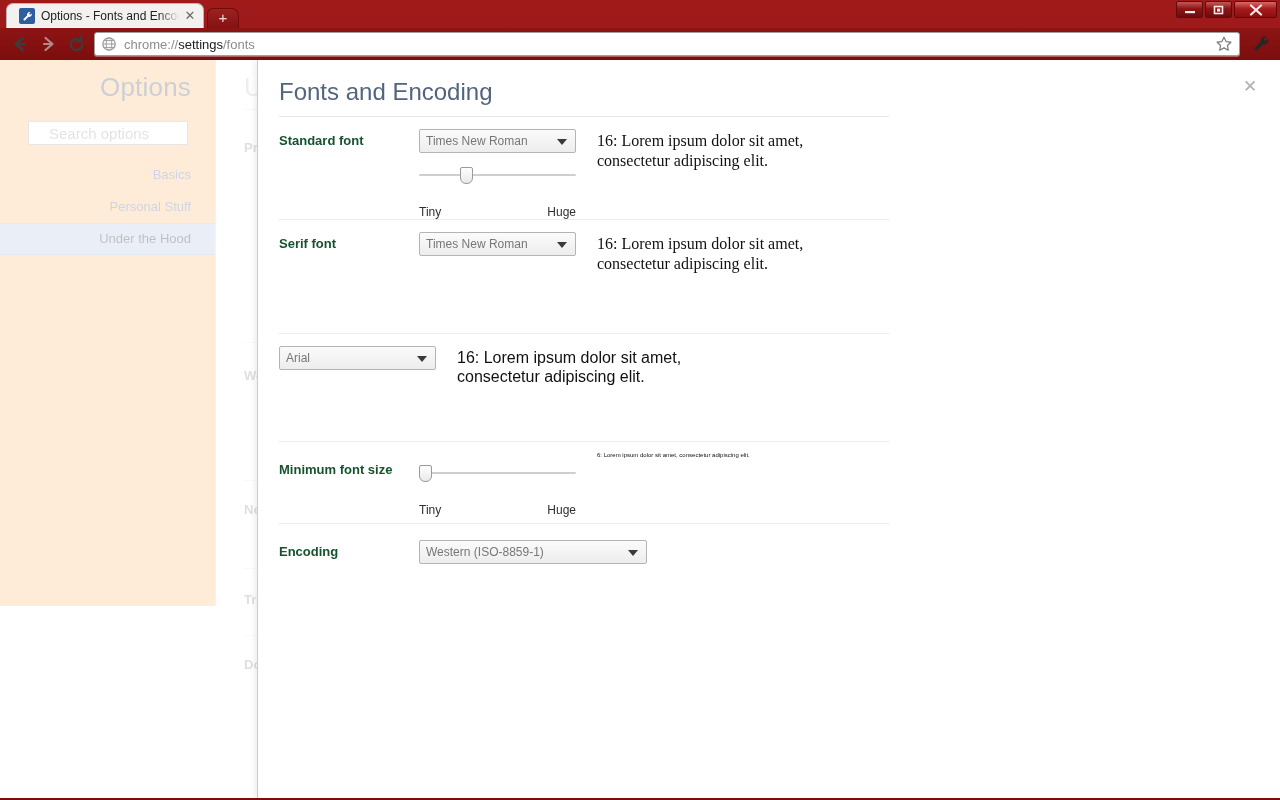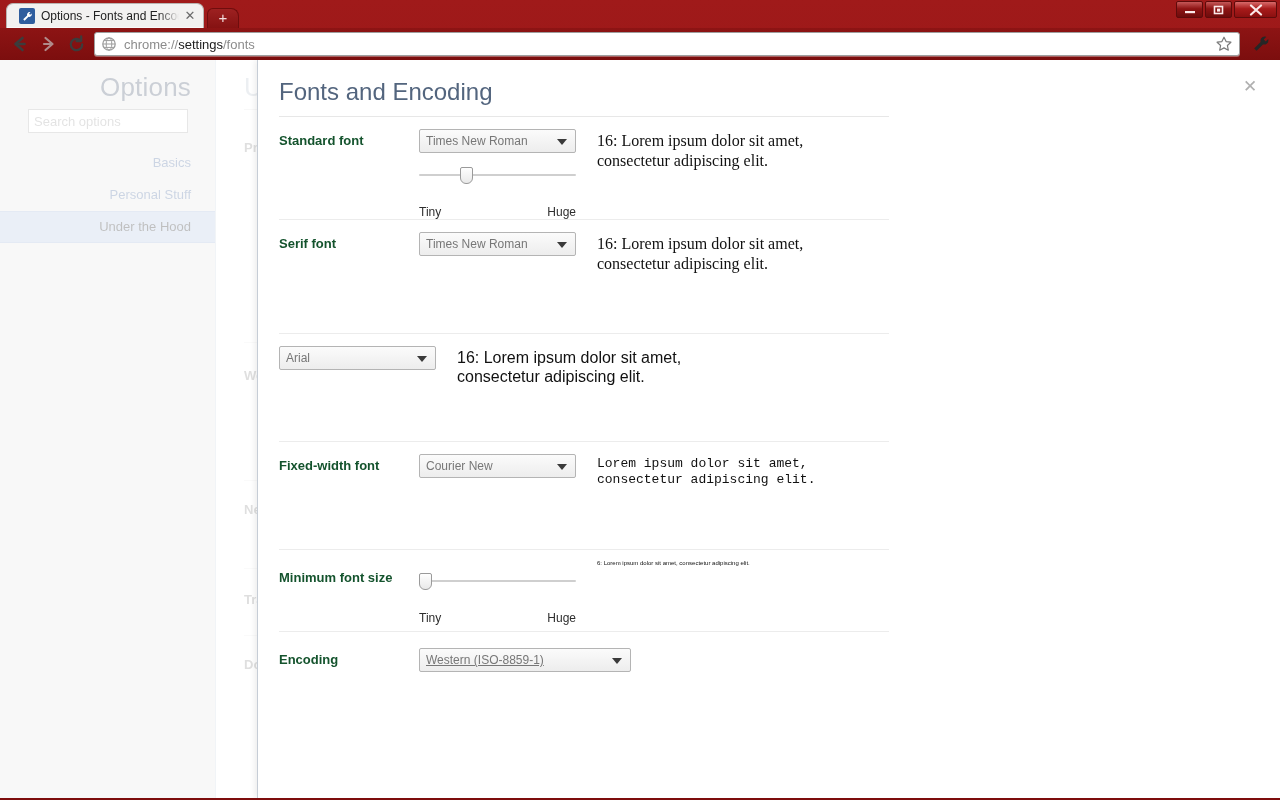--- a/index.html
+++ b/index.html
@@ -116,38 +116,38 @@
     cursor: pointer;
   }
 
   
   #viewport {
     position: absolute; top: 60px; left: 0; width: 1280px; height: 738px;
     background: #fff;
     overflow: hidden;
   }
   #settings-sidebar {
-    position: absolute; top: 0; left: 0; width: 216px; height: 739px;
-    background: #e5e5e5;
+    position: absolute; top: 0; left: 0; width: 216px; height: 546px;
+    background: #fdba74;
     border-right: 1px solid #cdd6e2;
   }
   #options-title {
     text-align: right;
     padding: 12px 24px 0 0;
     font-size: 26px; color: #44536b; font-weight: normal;
     letter-spacing: .2px;
   }
   #search-options-input {
     display: block;
-    margin: 6px 24px 0 28px;
+    margin: 18px 24px 0 28px;
     width: 160px; height: 24px;
     border: 1px solid #a9a9a9;
     background: #fff;
-    font-size: 13px; color: #333;
-    padding: 0 5px;
+    font-size: 15px; color: #333;
+    padding: 0 20px;
     font-family: "Liberation Sans", sans-serif;
   }
   #search-options-input::placeholder { color: #9a9a9a; }
   .nav-list { margin-top: 14px; }
   .nav-item {
     height: 32px; line-height: 32px;
     padding-right: 24px;
     text-align: right;
     font-size: 13px;
     color: #4a6a9e;
@@ -224,21 +224,21 @@
     width: 157px; height: 24px;
     font-family: "Liberation Sans", sans-serif;
     font-size: 12px; color: #777;
     background: linear-gradient(180deg,#fbfbfb,#ededed);
     border: 1px solid #b4b4b4;
     border-radius: 2px;
     padding: 0 22px 0 6px;
     -webkit-appearance: none; appearance: none;
     cursor: pointer;
   }
-  select.wide { width: 212px; text-decoration: underline; }
+  select.wide { width: 228px; }
   .select-wrap { position: relative; display: inline-block; }
   .select-arrow {
     position: absolute; right: 9px; top: 50%; margin-top: -2px;
     width: 0; height: 0;
     border-left: 5px solid transparent;
     border-right: 5px solid transparent;
     border-top: 6px solid #3a3a3a;
     pointer-events: none;
   }
 
@@ -443,34 +443,20 @@
               <option>Arial</option>
             </select>
             <span class="select-arrow"></span>
           </span>
         </div>
         <div class="row-preview">
           <div class="preview-sans">16: Lorem ipsum dolor sit amet, consectetur adipiscing elit.</div>
         </div>
       </div>
 
-      <div class="font-row" style="min-height:108px">
-        <div class="row-label">Fixed-width font</div>
-        <div class="row-control">
-          <span class="select-wrap">
-            <select class="font-select">
-              <option>Courier New</option>
-            </select>
-            <span class="select-arrow"></span>
-          </span>
-        </div>
-        <div class="row-preview">
-          <div class="preview-mono">Lorem ipsum dolor sit amet, consectetur adipiscing elit.</div>
-        </div>
-      </div>
 
       <div class="font-row" style="min-height:82px">
         <div class="row-label" style="padding-top:20px">Minimum font size</div>
         <div class="row-control" style="padding-top:9px">
           <div class="slider-wrap">
             <div class="slider-track"></div>
             <div class="slider-thumb" style="left:6px"></div>
           </div>
           <div class="slider-labels">
             <span>Tiny</span>

